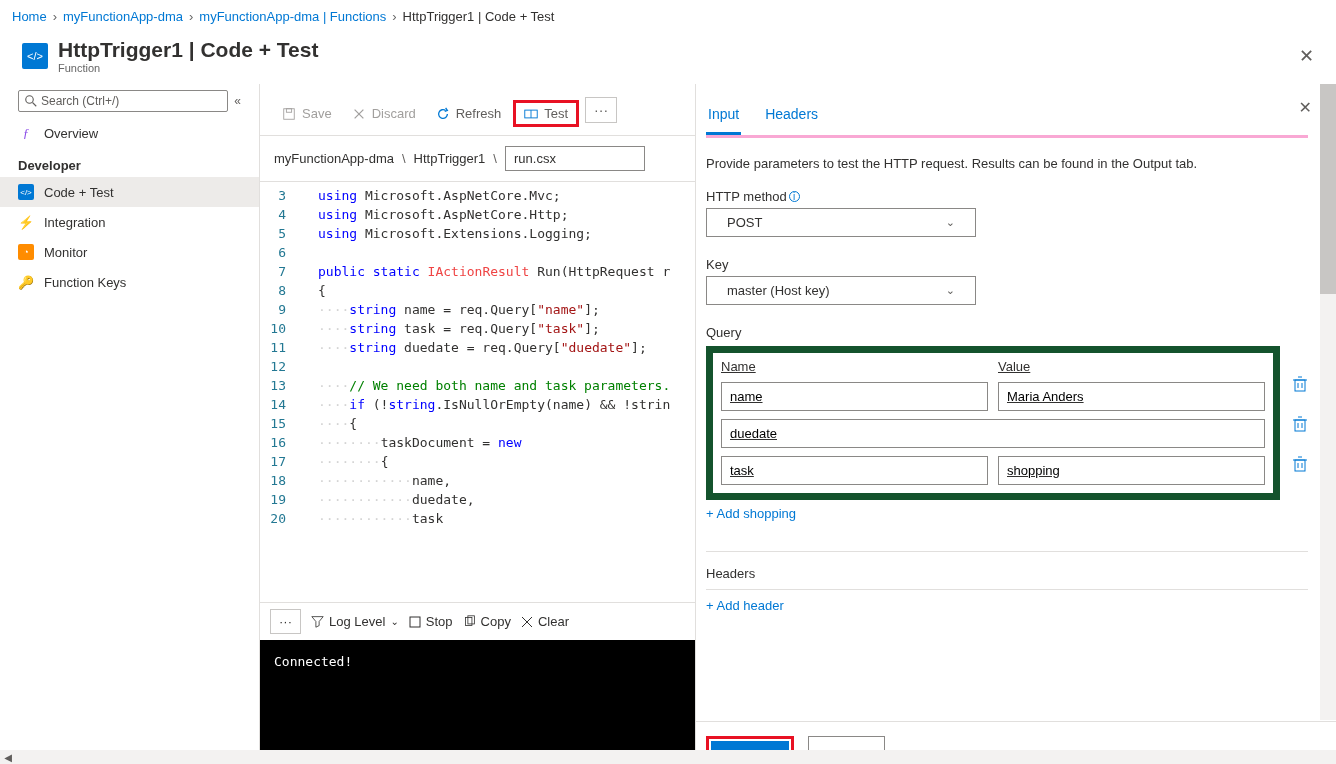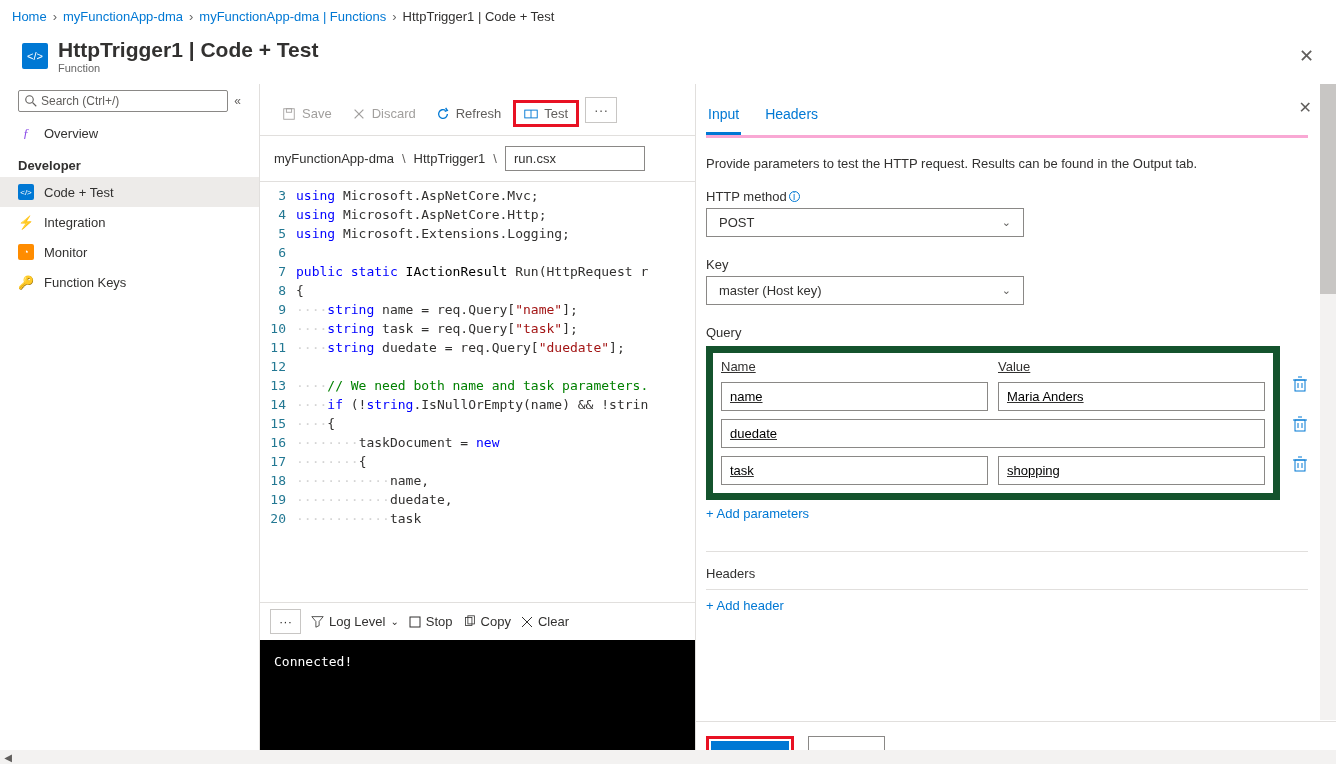--- a/index.html
+++ b/index.html
@@ -41,23 +41,23 @@
 .tb-btn.disabled { color:#a19f9d; }
 .tb-test { border:3px solid #e81123; padding:3px 8px; }
 .tb-more { border:1px solid #c8c6c4; padding:4px 8px; font-size:14px; color:#605e5c; margin-left:2px;}
 
 .pathrow { display:flex; align-items:center; gap:8px; padding:10px 14px; font-size:13px; border-bottom:1px solid #e1dfdd; }
 .pathrow .slash { color:#605e5c; }
 .file-select { border:1px solid #8a8886; padding:4px 8px; min-width:140px; font-size:13px; }
 
 .editor { flex:1; display:flex; font-family: Consolas, monospace; font-size:13px; line-height:19px; overflow:hidden; background:#fff; }
 .gutter { width:36px; text-align:right; color:#237893; padding:4px 10px 4px 0; }
-.code { flex:1; padding:4px 0; white-space:pre; overflow:hidden; }
+.code { flex:1; padding:4px 0; white-space:pre; overflow:hidden;margin-left:22px; }
 .tok-kw { color:#0000ff; }
-.tok-type { color:#000000; }
+.tok-type { color:#ef4444; }
 .tok-str { color:#a31515; }
 .tok-cmt { color:#008000; }
 .lead { color:#d4d4d4; letter-spacing:0; }
 
 .logbar { display:flex; align-items:center; gap:10px; padding:6px 10px; border-top:1px solid #e1dfdd; }
 .logbar .more { border:1px solid #c8c6c4; padding:4px 8px; }
 .log-btn { display:flex; align-items:center; gap:5px; font-size:13px; color:#323130; cursor:pointer; }
 
 .console { background:#000; color:#fff; padding:14px; font-family: Consolas, monospace; font-size:13px; height:150px; }
 
@@ -66,21 +66,21 @@
 .panel-scroll { position:absolute; right:0; top:0; bottom:70px; width:16px; background:#f3f2f1; }
 .panel-scroll .thumb { position:absolute; top:0; width:100%; height:210px; background:#c8c6c4; }
 .panel-body { flex:1; padding:18px 28px 10px 10px; overflow:hidden; }
 .panel-close { position:absolute; top:14px; right:24px; font-size:16px; color:#605e5c; cursor:pointer; }
 .tabs { display:flex; gap:22px; border-bottom:3px solid #f9a8d4; margin-bottom:18px; }
 .tab { padding:4px 2px 10px 2px; font-size:14px; color:#0078d4; cursor:pointer; }
 .tab.active { color:#0078d4; border-bottom:3px solid #0078d4; font-weight:400; }
 .desc { font-size:13px; color:#323130; margin-bottom:18px; }
 .fld-label { font-size:13px; margin-bottom:4px; display:flex; align-items:center; gap:2px;}
 .info-ic { color:#0078d4; font-size:10px; border:1px solid #0078d4; border-radius:50%; width:11px; height:11px; display:inline-flex; align-items:center; justify-content:center;}
-.dropdown { border:1px solid #8a8886; padding:6px 12px; width:318px; display:flex; justify-content:space-between; align-items:center; font-size:13px; margin-bottom:20px; cursor:pointer;}
+.dropdown { border:1px solid #8a8886; padding:6px 20px; width:270px; display:flex; justify-content:space-between; align-items:center; font-size:13px; margin-bottom:20px; cursor:pointer;}
 .dropdown .chev { color:#605e5c; font-size:11px;}
 
 .section-head { font-size:13px; margin-bottom:6px; }
 .query-box { border:7px solid #14532d; padding:6px 8px 6px 8px; margin-bottom:6px;text-decoration:underline; }
 .qhdrs, .qrow { display:flex; gap:10px; align-items:center; margin-bottom:8px; }
 .qhdrs { font-size:13px; color:#323130; margin-bottom:8px;}
 .qhdrs .col { flex:1; }
 .qrow input { flex:1; border:1px solid #8a8886; padding:6px 8px; font-size:13px; }
 .del { color:#0078d4; cursor:pointer; margin-left:4px; }
 .add-link { color:#0078d4; font-size:13px; cursor:pointer; margin-bottom:16px; display:inline-block; }
@@ -311,21 +311,21 @@
             </svg>
           <svg class="del" width="16" height="16" viewBox="0 0 16 16">
               <rect x="3" y="4" width="10" height="11" fill="none" stroke="#0078d4"></rect>
               <line x1="1" y1="4" x2="15" y2="4" stroke="#0078d4"></line>
               <line x1="6" y1="1" x2="10" y2="1" stroke="#0078d4"></line>
               <line x1="6" y1="7" x2="6" y2="12" stroke="#0078d4"></line>
               <line x1="10" y1="7" x2="10" y2="12" stroke="#0078d4"></line>
             </svg>
         </div>
       </div>
-      <span class="add-link">+ Add parameters</span>
+      <span class="add-link">+ Add shopping</span>
 
       <div class="hr"></div>
       <div class="section-head">Headers</div>
       <div class="hr" style="margin:8px 0;"></div>
       <span class="add-link">+ Add header</span>
     </div>
 
     <div class="panel-footer">
       <div class="run-wrap">
         <button class="btn-primary">Run</button>

